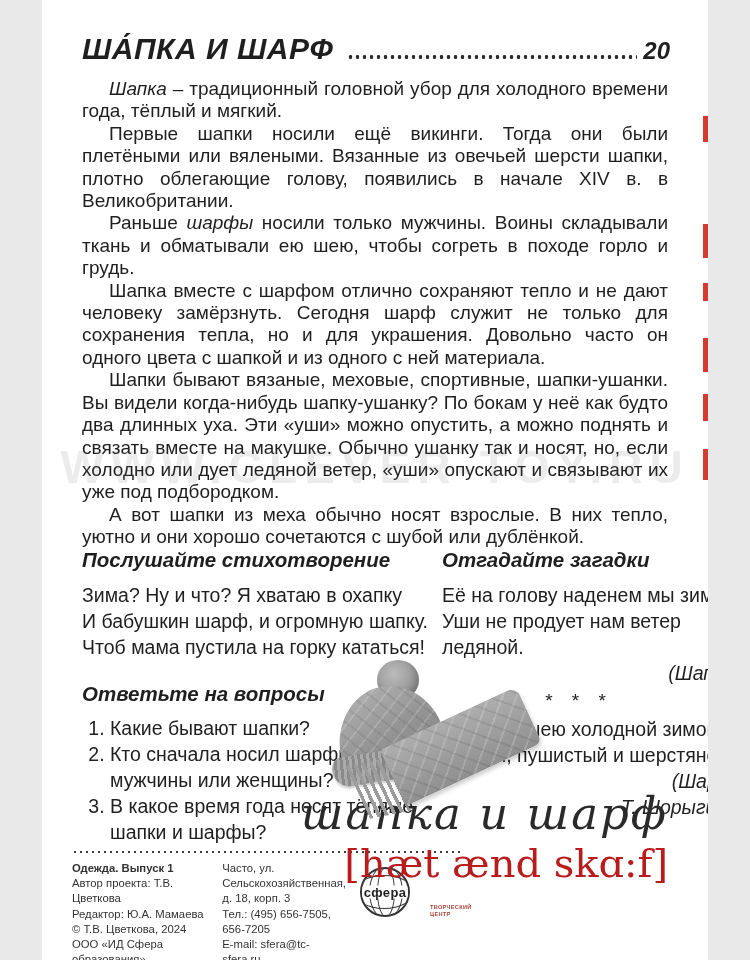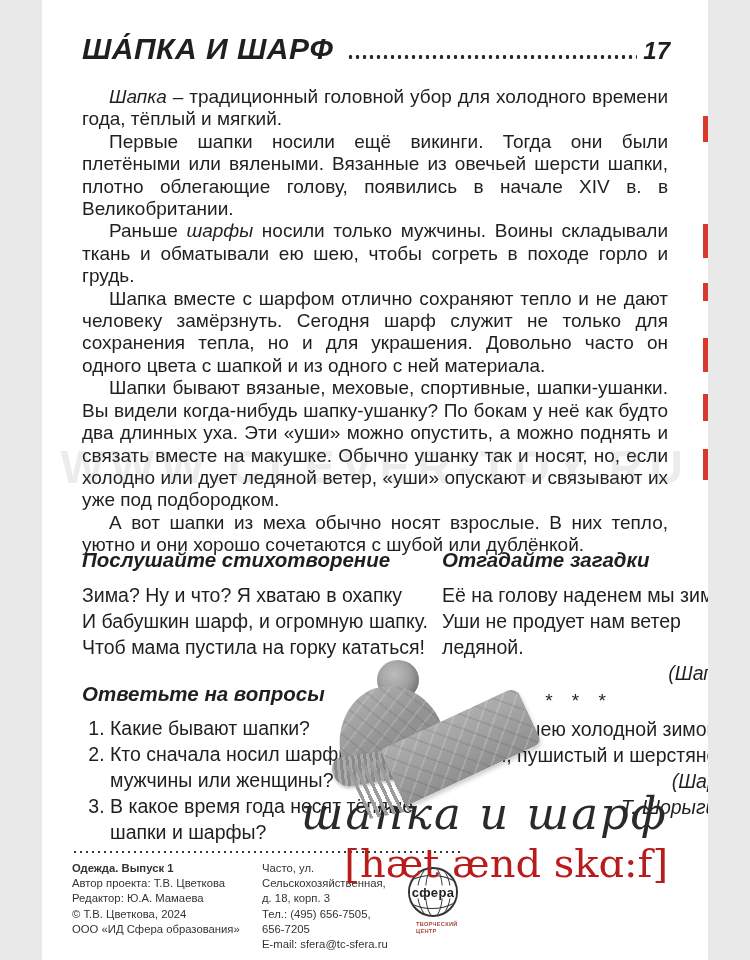--- a/index.html
+++ b/index.html
@@ -8,21 +8,21 @@
     font-family:"Liberation Sans",sans-serif;color:#1f1f1f;overflow:hidden;
     margin:0 auto;
     text-decoration:underline;
   }
   
   .page-header{position:absolute;left:40px;right:38px;top:34px;display:flex;align-items:flex-end;}
   .page-title{font-size:30px;font-weight:bold;font-style:italic;letter-spacing:.5px;white-space:nowrap;margin:0;line-height:1;}
   .leader{flex:1;height:6px;margin:0 6px 4px 14px;background-image:radial-gradient(circle,#2a2a2a 1.7px,transparent 2.1px);background-size:7px 6px;background-repeat:repeat-x;background-position:0 100%;}
   .page-number{font-size:24px;font-weight:bold;font-style:italic;line-height:1;padding-bottom:1px;}
   
-  .article{position:absolute;left:40px;right:40px;top:86px;text-align:justify;}
+  .article{position:absolute;left:40px;right:40px;top:78px;text-align:justify;}
   .article p{margin:0;font-size:19px;line-height:22.4px;text-indent:27px;}
   .article em{font-style:italic;}
   
   .watermark{position:absolute;left:0;right:0;top:440px;text-align:center;font-size:46px;font-weight:bold;
     letter-spacing:7px;color:rgba(105,105,105,0.13);white-space:nowrap;pointer-events:none;}
   
   .left-col{position:absolute;left:40px;top:548px;width:352px;}
   .right-col{position:absolute;left:400px;top:548px;width:314px;}
   .sec-heading{font-size:20.5px;font-weight:bold;font-style:italic;margin:0 0 9px 0;line-height:1.2;}
   .line{font-size:19.5px;line-height:26px;}
@@ -62,21 +62,21 @@
   .vocab-en{font-size:39px;font-weight:bold;line-height:44px;letter-spacing:1px;color:#222;}
   .vocab-ipa{font-family:"DejaVu Serif",serif;font-size:40px;line-height:46px;color:#b91c1c;}
   
   .footer{position:absolute;left:30px;top:850px;width:392px;}
   .footer-sep{height:4px;background-image:radial-gradient(circle,#3a3a3a 1.1px,transparent 1.4px);background-size:6px 4px;background-repeat:repeat-x;margin-bottom:7px;}
   .footer-cols{display:flex;gap:14px;align-items:flex-start;}
   .f-col{font-size:11.3px;line-height:15.2px;color:#333;}
   .f-imprint{width:176px;}
   .f-address{width:132px;}
   .f-bold{font-weight:bold;}
-  .logo-wrap{display:flex;align-items:center;gap:4px;margin-top:6px;flex-direction:column;}
+  .logo-wrap{display:flex;align-items:flex-end;gap:20px;margin-top:6px;}
   .logo-circle{position:relative;width:50px;height:50px;border:2.5px solid #333;border-radius:50%;box-sizing:border-box;overflow:hidden;flex:0 0 auto;}
   .logo-arc{position:absolute;border:1.6px solid #333;border-radius:50%;box-sizing:border-box;}
   .arc1{left:7px;top:-4px;width:34px;height:54px;}
   .arc2{left:15px;top:-2px;width:18px;height:50px;}
   .arc3{left:-8px;top:6px;width:60px;height:34px;}
   .logo-label{position:absolute;left:50%;top:50%;transform:translate(-50%,-50%);background:#fff;padding:0 2px;
     font-size:13px;font-weight:bold;letter-spacing:.3px;color:#222;line-height:1;}
   .logo-caption{font-size:5.6px;line-height:6.5px;color:#a8473c;text-transform:uppercase;width:34px;font-weight:bold;letter-spacing:.3px;}
   
   .edge-mark{position:absolute;right:0;width:5px;background:#d6392e;z-index:5;}
@@ -88,21 +88,21 @@
   .em6{top:449px;height:31px;}
 </style>
 </head>
 <body>
 
 <div class="page">
 
   <div class="page-header">
     <h1 class="page-title">ША́ПКА И ШАРФ</h1>
     <div class="leader"></div>
-    <div class="page-number">17</div>
+    <div class="page-number">20</div>
   </div>
 
   <div class="article" id="article">
       <p><em>Шапка</em> – традиционный головной убор для холодного времени года, тёплый и мягкий.</p>
       <p>Первые шапки носили ещё викинги. Тогда они были плетёными или вялеными. Вязанные из овечьей шерсти шапки, плотно облегающие голову, появились в начале XIV в. в Великобритании.</p>
       <p>Раньше <em>шарфы</em> носили только мужчины. Воины складывали ткань и обматывали ею шею, чтобы согреть в походе горло и грудь.</p>
       <p>Шапка вместе с шарфом отлично сохраняют тепло и не дают человеку замёрзнуть. Сегодня шарф служит не только для сохранения тепла, но и для украшения. Довольно часто он одного цвета с шапкой и из одного с ней материала.</p>
       <p>Шапки бывают вязаные, меховые, спортивные, шапки-ушанки. Вы видели когда-нибудь шапку-ушанку? По бокам у неё как будто два длинных уха. Эти «уши» можно опустить, а можно поднять и связать вместе на макушке. Обычно ушанку так и носят, но, если холодно или дует ледяной ветер, «уши» опускают и связывают их уже под подбородком.</p>
       <p>А вот шапки из меха обычно носят взрослые. В них тепло, уютно и они хорошо сочетаются с шубой или дублёнкой.</p>
     </div>

